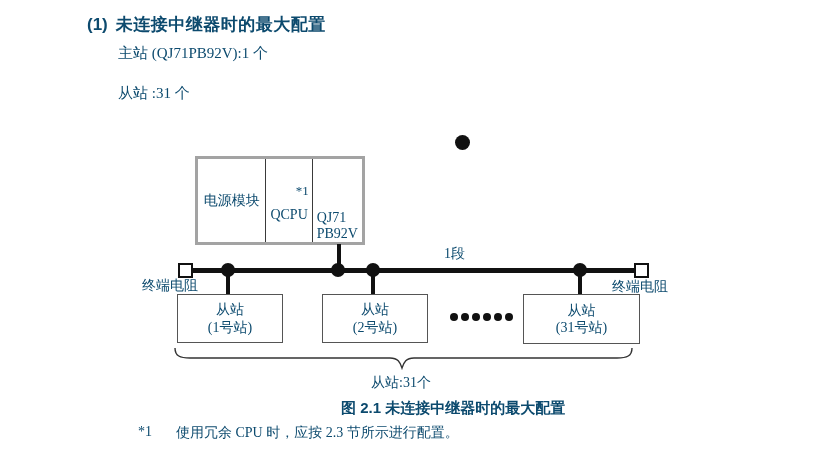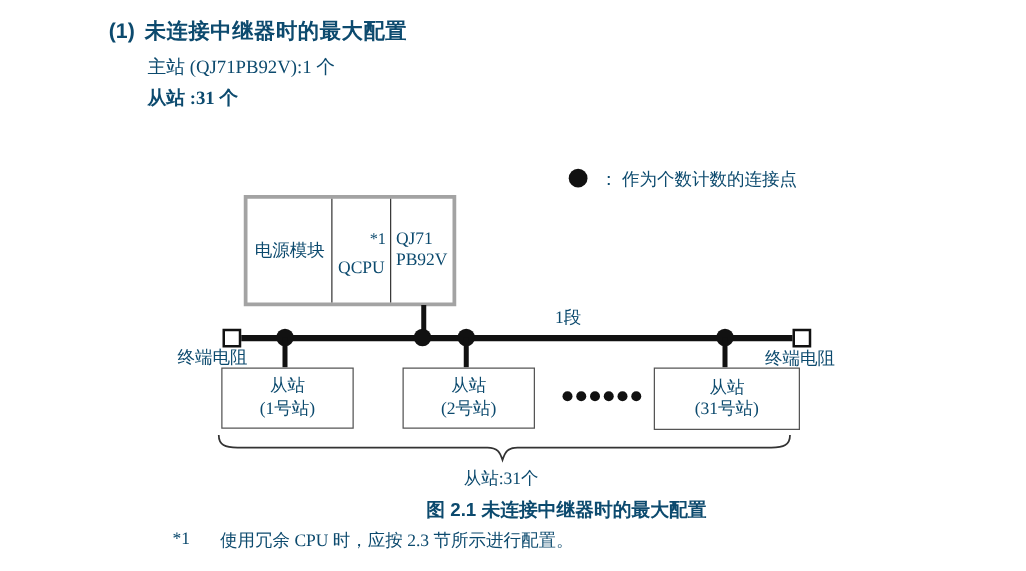--- a/index.html
+++ b/index.html
@@ -88,33 +88,32 @@
 </style>
 </head>
 <body>
 
 <div class="page">
 
   <div class="abs heading" style="left:87px; top:13px;">
     <span class="hprefix">(1)</span><span>未连接中继器时的最大配置</span>
   </div>
   <div class="abs bodyline" style="left:118px; top:44px;">主站 (QJ71PB92V):1 个</div>
-  <div class="abs bodyline" style="left:118px; top:69px;font-weight:bold;">从站 :31 个</div>
+  <div class="abs bodyline" style="left:118px; top:84px;">从站 :31 个</div>
 
 
   <div class="cdot" style="left:455px; top:135px; width:15px; height:15px;"></div>
-  <div class="abs dlabel" style="left:480px; top:135px;">： 作为个数计数的连接点</div>
 
   <div class="box master-box" style="left:195px; top:156px; width:170px; height:89px;">
     <div class="mcell" style="width:70px;">电源模块</div>
     <div class="mcell" style="width:48px;">
       <span class="note">*1</span>
       <span style="margin-top:28px;">QCPU</span>
     </div>
-    <div class="mcell pbcell" style="width:52px;">
+    <div class="mcell pbcell" style="width:52px;justify-content:flex-end;">
       <span>QJ71</span>
       <span>PB92V</span>
     </div>
   </div>
 
   <div class="dropline" style="left:337px; top:244px; width:4px; height:26px;"></div>
 
   <div class="busline" style="left:186px; top:268px; width:452px; height:5px;"></div>
   <div class="abs dlabel" style="left:444px; top:245px;">1段</div>
 

